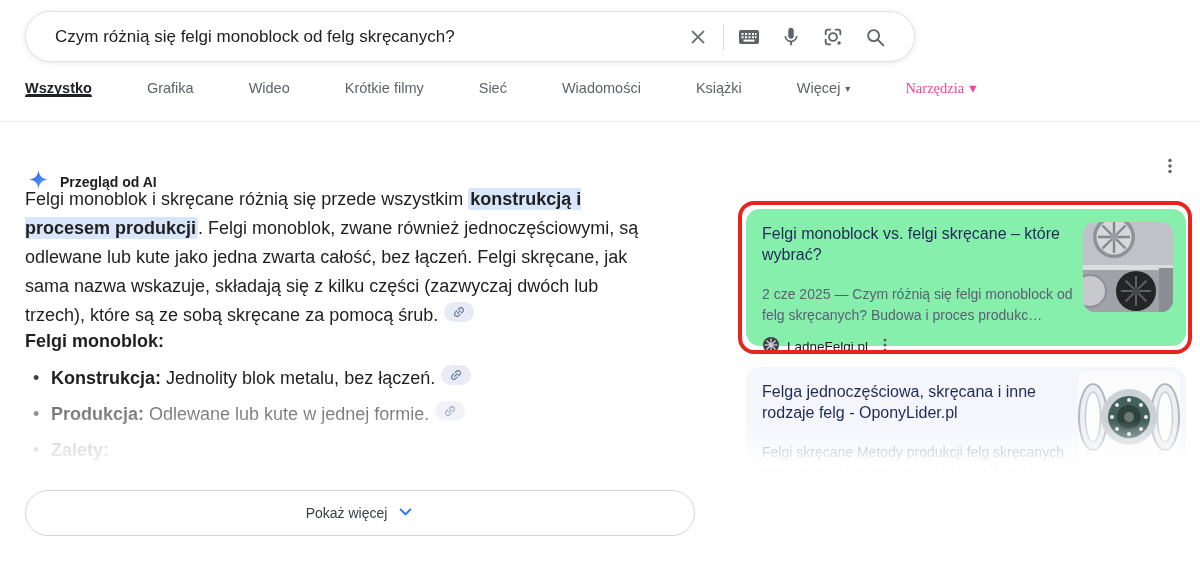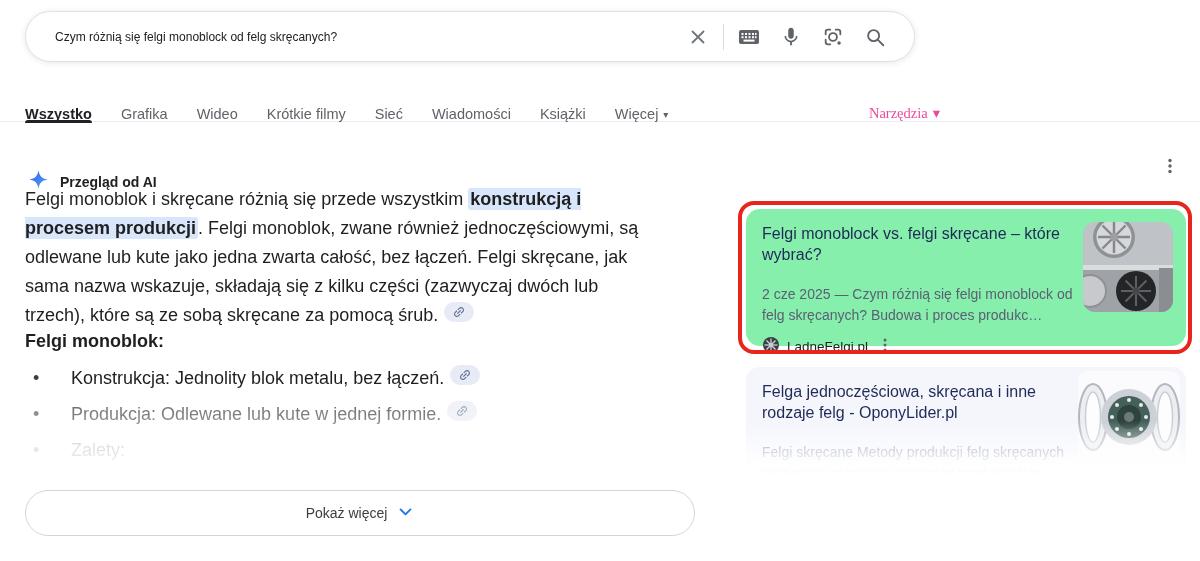--- a/index.html
+++ b/index.html
@@ -4,29 +4,29 @@
 <style>
   * { margin:0; padding:0; box-sizing:border-box; }
   html,body { background:#fff; }
   body { width:1200px; height:561px; font-family:"Liberation Sans", sans-serif; color:#1f1f1f; overflow:hidden; }
   .page { position:relative; width:1200px; height:561px; background:#fff; }
 
   
   .searchbar { position:absolute; left:25px; top:11px; width:890px; height:51px;
     background:#fff; border:1px solid #dfe1e5; border-radius:26px;
     box-shadow:0 1px 6px rgba(32,33,36,.10); display:flex; align-items:center; padding:0 18px 0 29px; }
-  .sb-query { flex:1; font-size:12px; color:#202124; white-space:nowrap; overflow:hidden; }
+  .sb-query { flex:1; font-size:17px; color:#202124; white-space:nowrap; overflow:hidden; }
   .sb-icons { display:flex; align-items:center; gap:0; }
   .sb-btn { background:none; border:none; cursor:pointer; display:flex; align-items:center; justify-content:center; width:42px; height:42px; }
   .sb-btn svg { display:block; }
   .sb-divider { width:1px; height:26px; background:#dadce0; margin:0 4px; }
 
   
   .tabsbar { position:absolute; left:0; top:80px; width:1200px; height:42px; border-bottom:1px solid #ebedef; }
-  .tabs-inner { display:flex; align-items:flex-end; height:42px; padding-left:25px; width:940px; }
+  .tabs-inner { display:flex; align-items:flex-start; height:42px; padding-left:25px; width:940px;gap:26px; }
   .tab { position:relative; display:flex; align-items:center; gap:5px; font-size:14.5px; color:#5f6368; margin-right:29px; cursor:pointer; white-space:nowrap; }
   .tab.active { color:#202124; font-weight:bold; }
   .tab.active::after { content:""; position:absolute; left:0; right:0; bottom:-1px; height:3px; background:#202124; border-radius:3px 3px 0 0; }
   .tab .caret { font-size:10px; color:#5f6368; }
   .tools { margin-left:auto; display:flex; align-items:center; gap:5px; font-size:14.5px; color:#ec4899; cursor:pointer;font-family:Liberation Serif, serif; }
 
   
   .ai-header { position:absolute; left:28px; top:155px; display:flex; align-items:center; gap:11px;margin-top:14px; }
   .ai-label { font-size:14px; font-weight:bold; color:#202124; }
   .ai-kebab { position:absolute; left:1158px; top:153px; background:none; border:none; cursor:pointer; padding:4px; }
@@ -36,21 +36,21 @@
   .hl { background:#d8e6fc; font-weight:bold; border-radius:3px; padding:1px 2px; }
   .cit-chip { display:inline-flex; align-items:center; justify-content:center; background:#e7ebf5; border:none;
     border-radius:12px; padding:3px 8px; margin-left:6px; vertical-align:2px; cursor:pointer; }
   .cit-chip svg { display:block; }
   .ai-sub { margin-top:1px; font-size:18px; font-weight:bold; color:#1f1f1f; }
   .ai-list { list-style:none; margin-top:12px; }
   .ai-list li { position:relative; padding-left:26px; font-size:18px; line-height:29px; margin-bottom:7px; color:#1f1f1f; }
   .ai-list li::before { content:"•"; position:absolute; left:8px; color:#3c4043; }
   .ai-list li.dim { opacity:.62; }
   .ai-list li.dimmer { opacity:.26; }
-  .ai-list b { font-weight:normal;margin-left:20px; }
+  .ai-list b { font-weight:bold; }
   .fade-overlay { position:absolute; left:0px; top:255px; width:670px; height:110px; pointer-events:none;
     background:linear-gradient(180deg, rgba(255,255,255,0) 0%, #fff 72%); }
 
   .show-more { position:absolute; left:25px; top:490px; width:670px; height:46px; background:#fff;
     border:1px solid #d2d5da; border-radius:23px; display:flex; align-items:center; justify-content:center; gap:10px;
     font-family:"Liberation Sans", sans-serif; font-size:14px; color:#3c4043; cursor:pointer; }
 
   
   .right-col { position:absolute; left:746px; top:209px; width:440px; }
   .card { position:relative; border-radius:14px; padding:14px 16px; cursor:pointer; }

